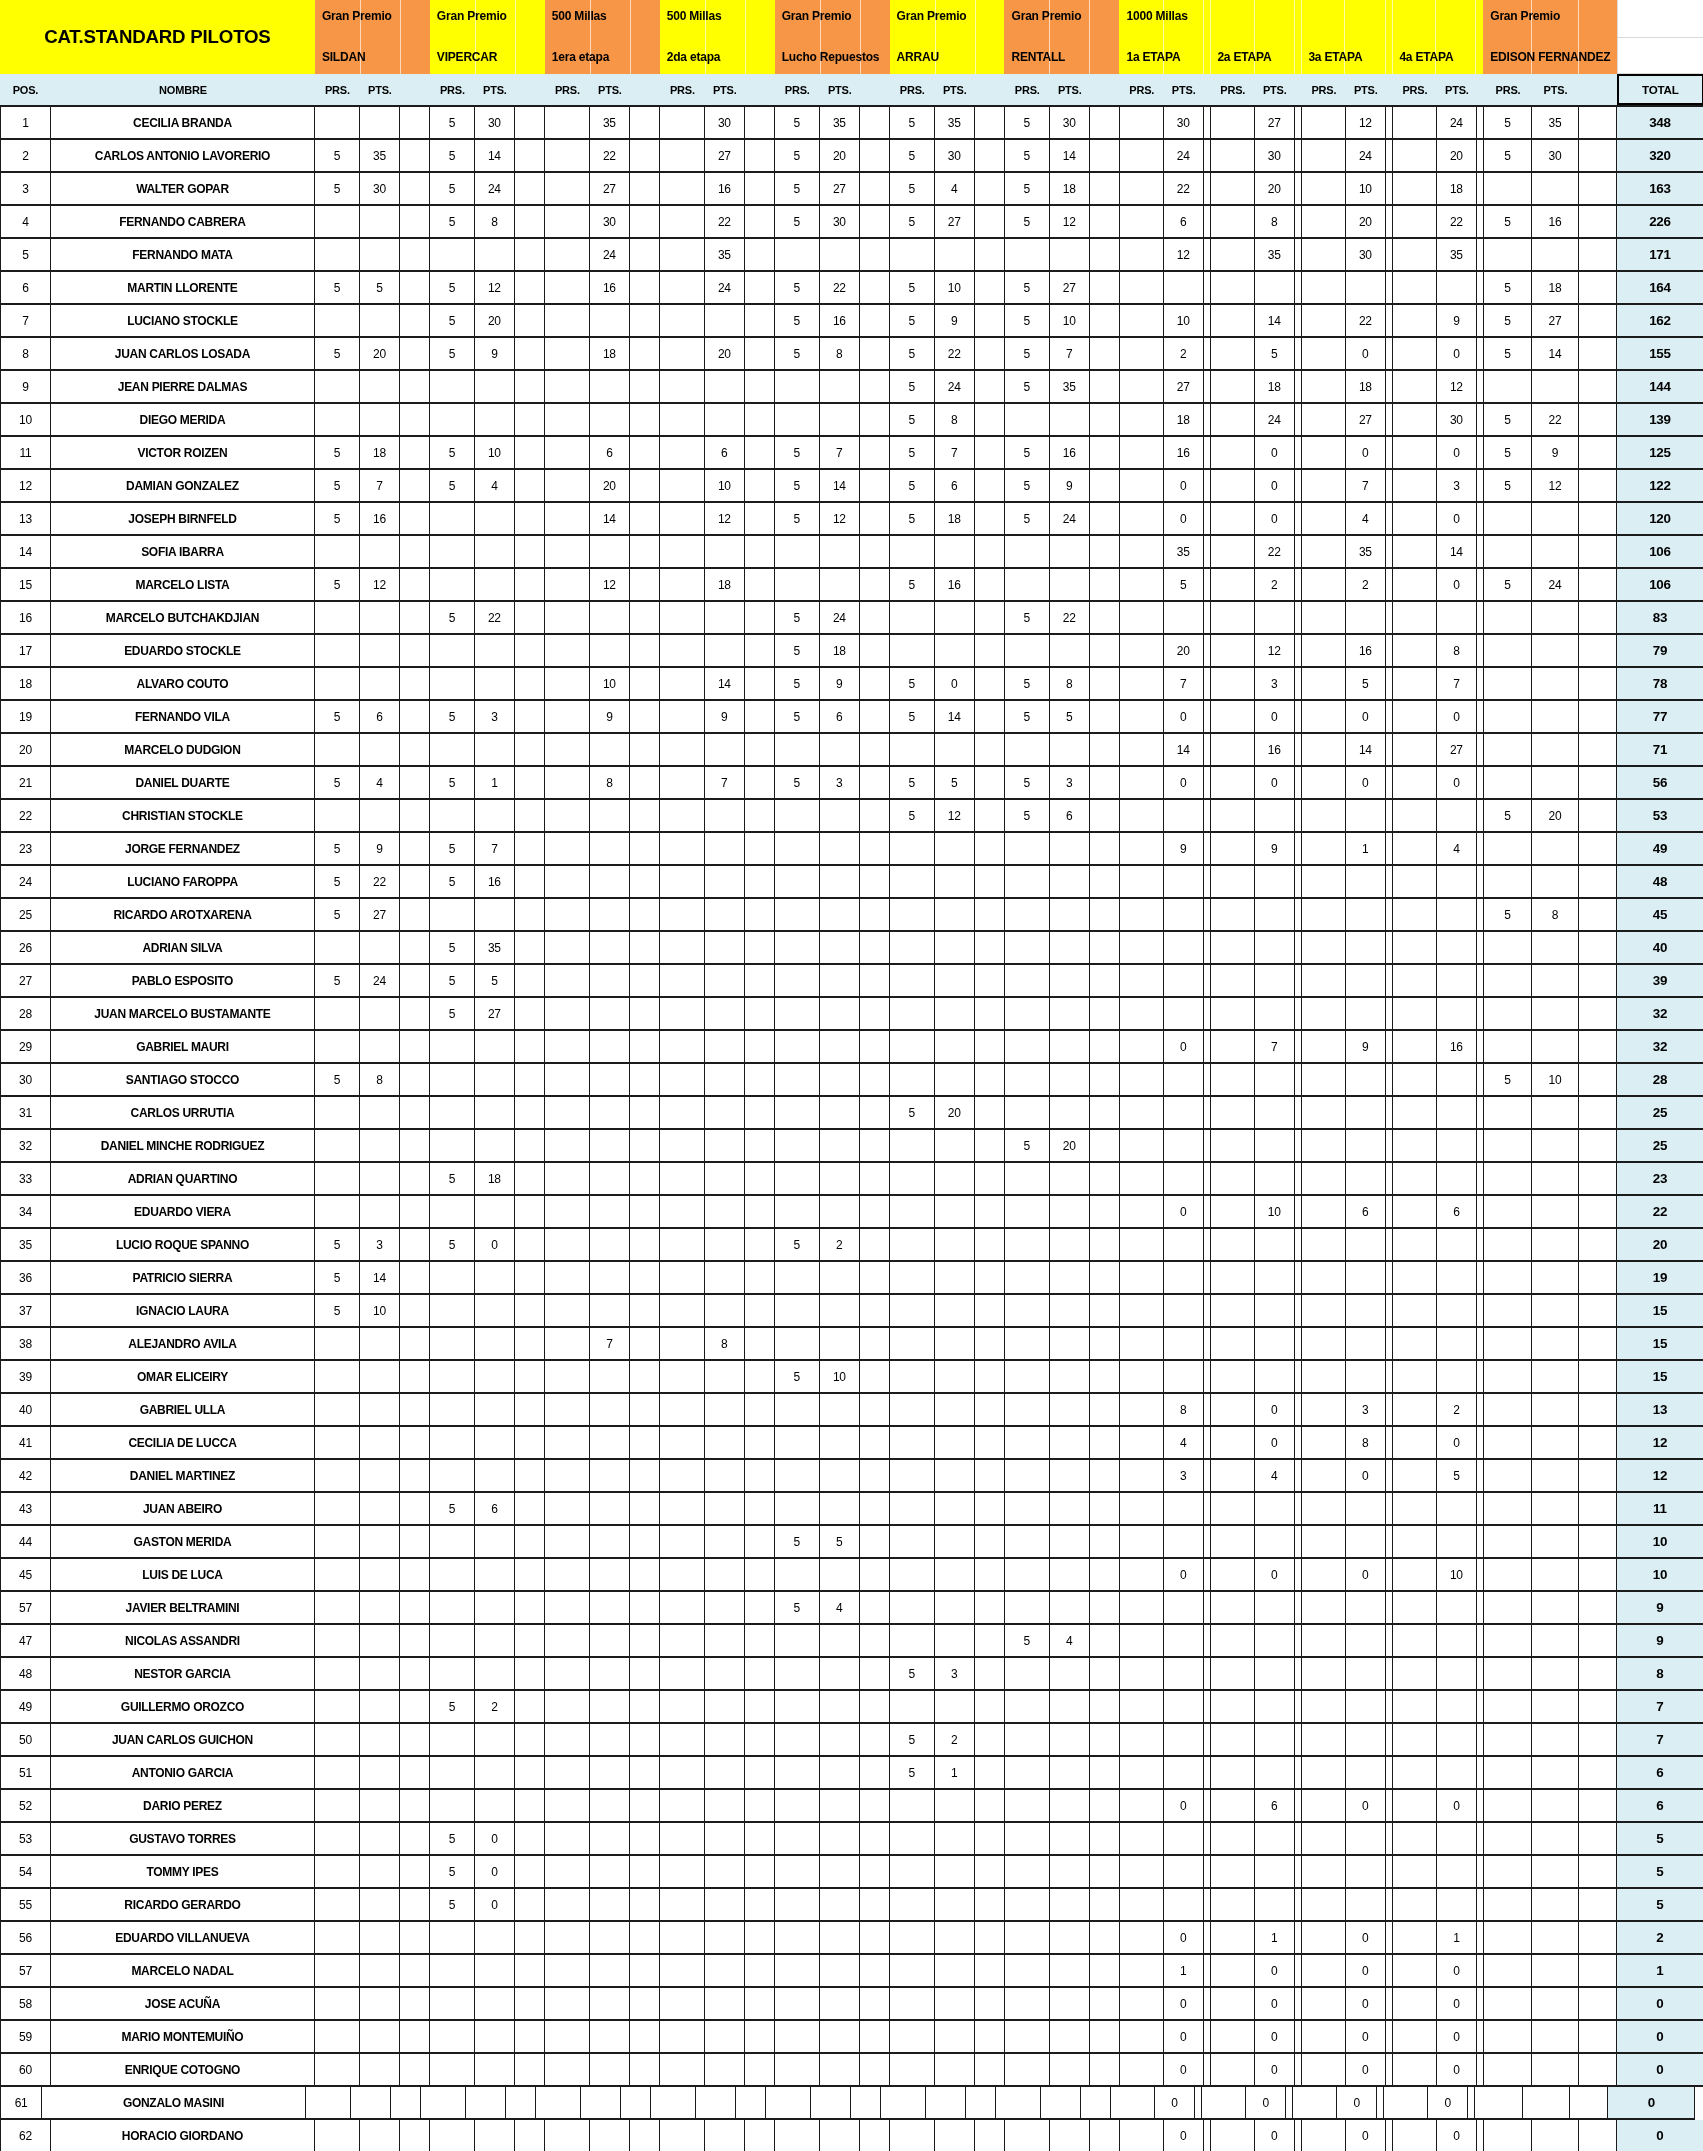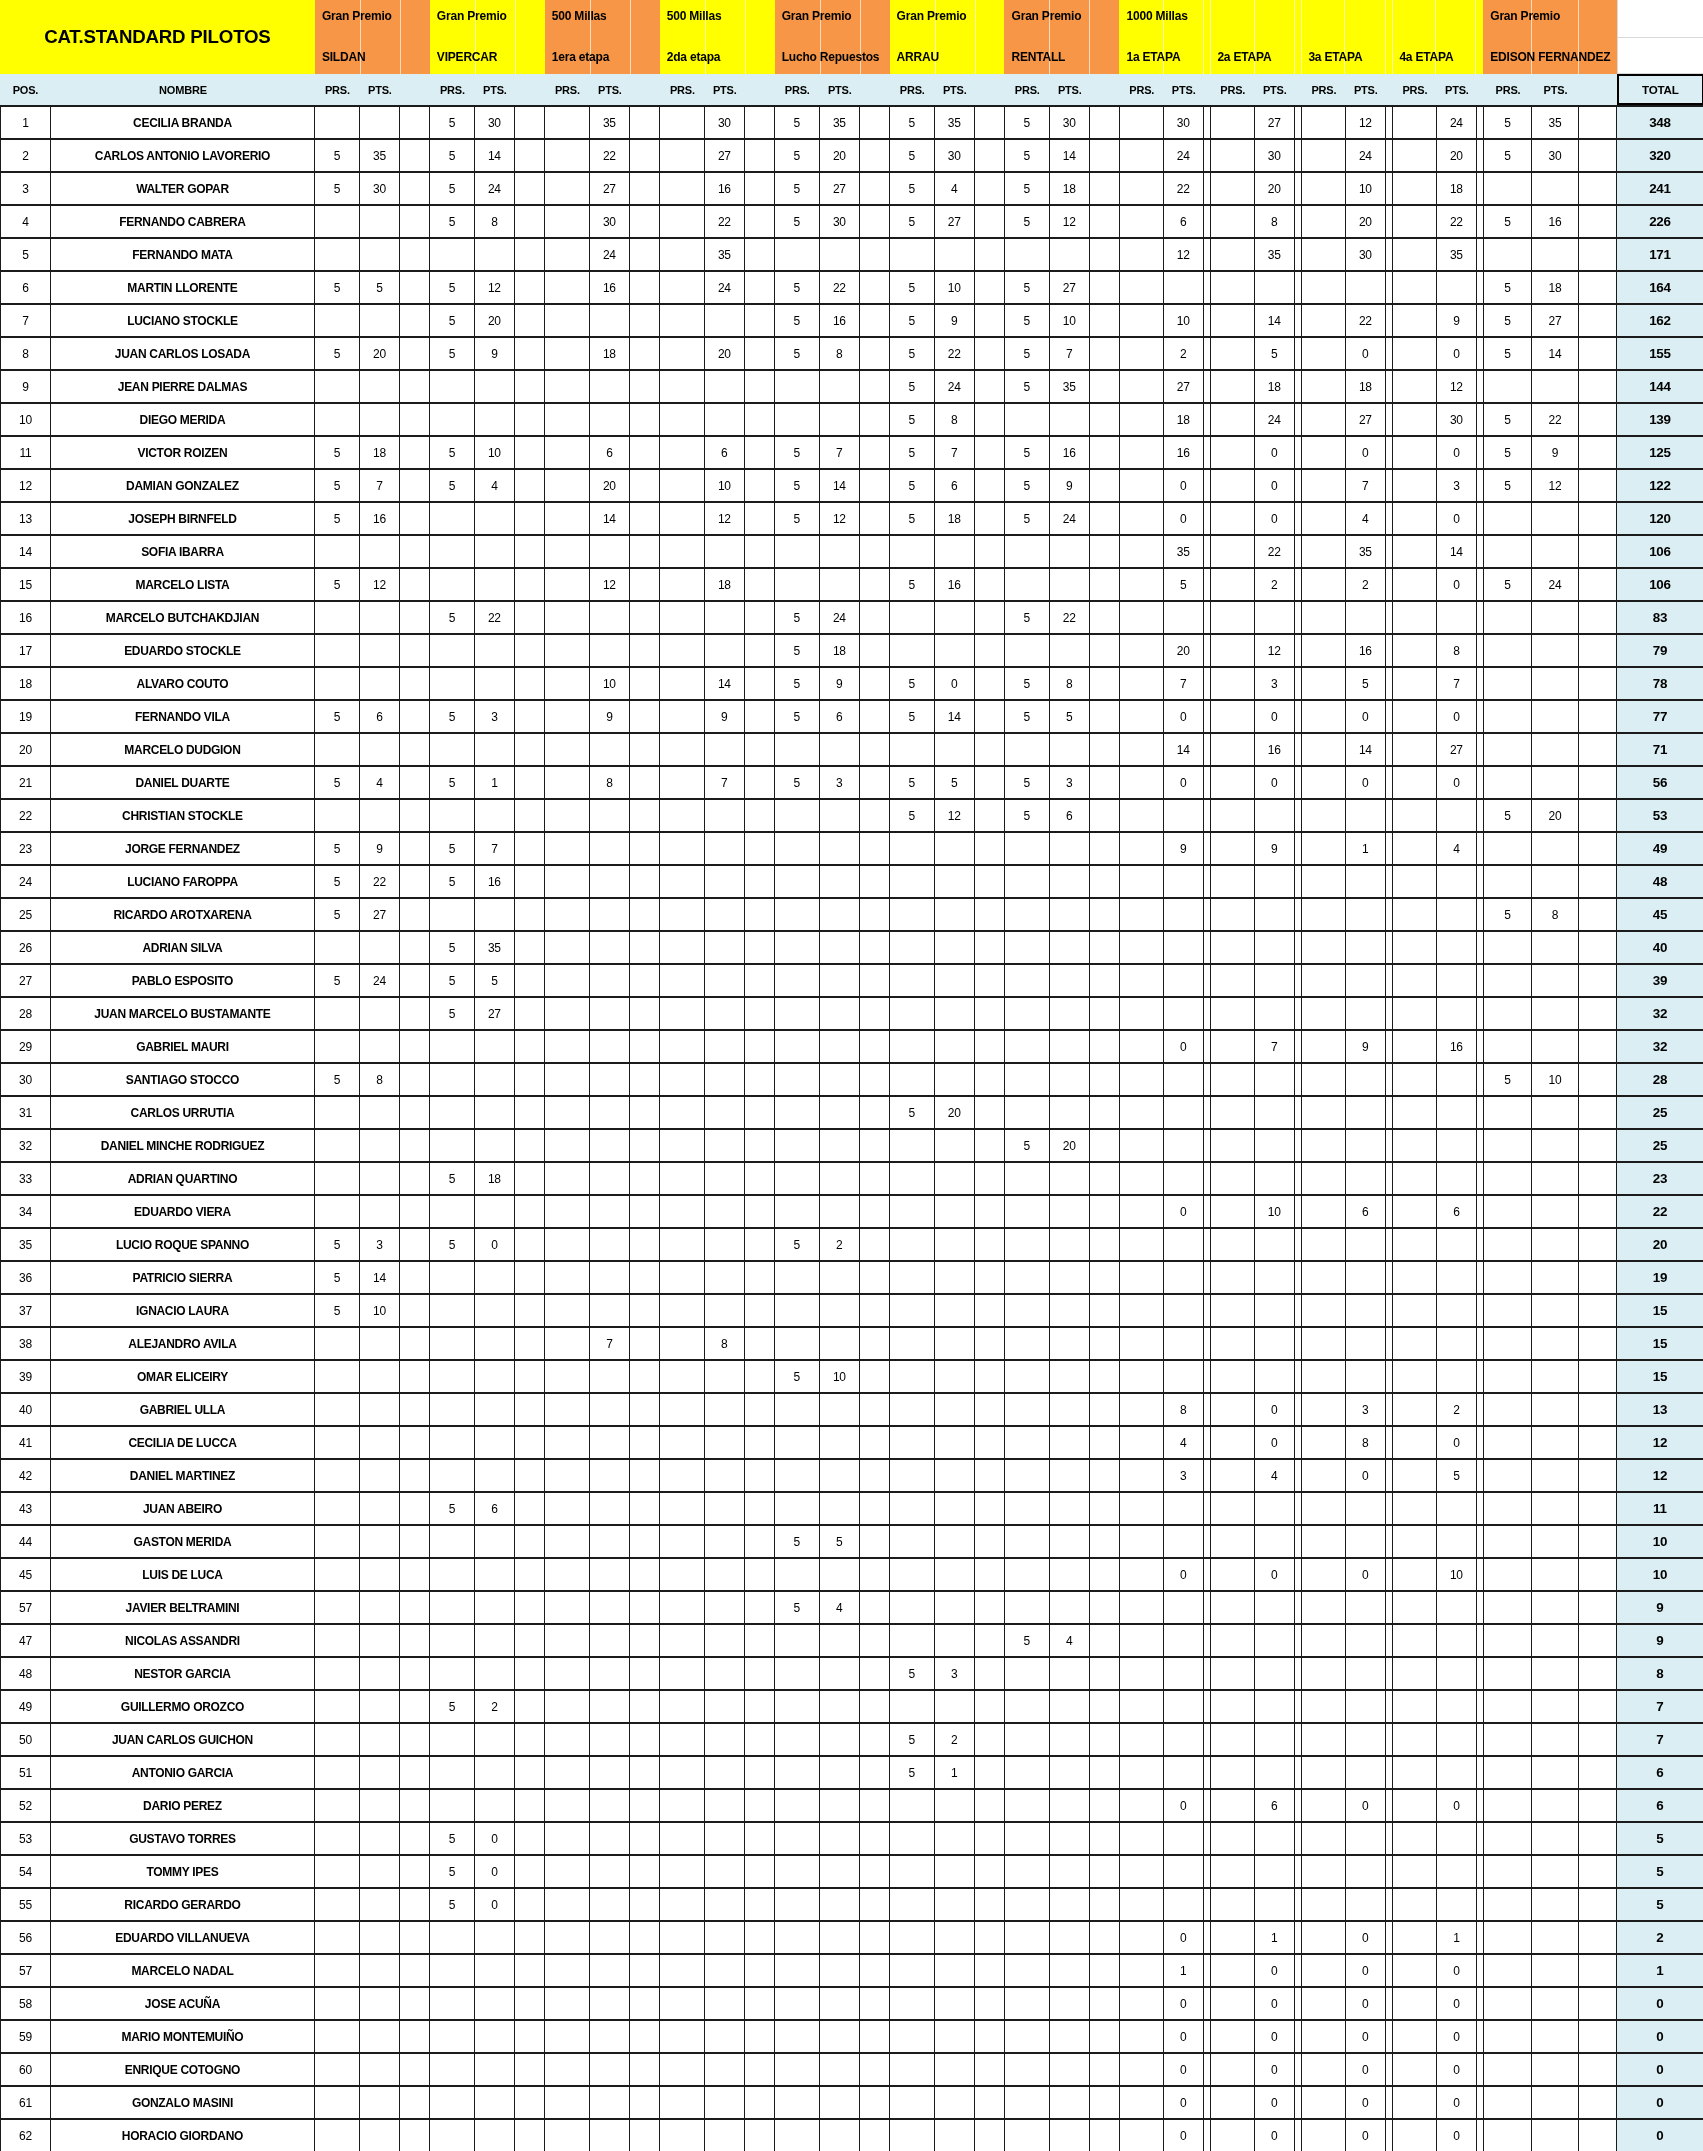--- a/index.html
+++ b/index.html
@@ -269,21 +269,21 @@
         <div class="cell c-sp" style="width: 7.1px;"></div>
         <div class="cell c-val" style="width: 44px;"></div>
         <div class="cell c-val" style="width: 40px;">10</div>
         <div class="cell c-sp" style="width: 7.1px;"></div>
         <div class="cell c-val" style="width: 44px;"></div>
         <div class="cell c-val" style="width: 40px;">18</div>
         <div class="cell c-sp" style="width: 7.1px;"></div>
         <div class="cell c-val" style="width: 48px;"></div>
         <div class="cell c-val" style="width: 47px;"></div>
         <div class="cell c-sp" style="width: 38px;"></div>
-        <div class="cell c-total" style="width: 87px; background: rgb(218, 238, 243);">241</div>
+        <div class="cell c-total" style="width: 87px; background: rgb(218, 238, 243);">163</div>
       </div>
       <div class="row">
         <div class="cell c-pos" style="width: 51px;">4</div>
         <div class="cell c-name" style="width: 264px;">FERNANDO CABRERA</div>
         <div class="cell c-val" style="width: 45px;"></div>
         <div class="cell c-val" style="width: 40px;"></div>
         <div class="cell c-sp" style="width: 30px;"></div>
         <div class="cell c-val" style="width: 45px;">5</div>
         <div class="cell c-val" style="width: 40px;">8</div>
         <div class="cell c-sp" style="width: 30px;"></div>
@@ -2609,21 +2609,21 @@
         <div class="cell c-sp" style="width: 7.1px;"></div>
         <div class="cell c-val" style="width: 44px;"></div>
         <div class="cell c-val" style="width: 40px;">0</div>
         <div class="cell c-sp" style="width: 7.1px;"></div>
         <div class="cell c-val" style="width: 48px;"></div>
         <div class="cell c-val" style="width: 47px;"></div>
         <div class="cell c-sp" style="width: 38px;"></div>
         <div class="cell c-total" style="width: 87px; background: rgb(218, 238, 243);">0</div>
       </div>
       <div class="row">
-        <div class="cell c-pos" style="width: 51px;">61</div>
+        <div class="cell c-pos" style="width: 42px;">61</div>
         <div class="cell c-name" style="width: 264px;">GONZALO MASINI</div>
         <div class="cell c-val" style="width: 45px;"></div>
         <div class="cell c-val" style="width: 40px;"></div>
         <div class="cell c-sp" style="width: 30px;"></div>
         <div class="cell c-val" style="width: 45px;"></div>
         <div class="cell c-val" style="width: 40px;"></div>
         <div class="cell c-sp" style="width: 30px;"></div>
         <div class="cell c-val" style="width: 45px;"></div>
         <div class="cell c-val" style="width: 40px;"></div>
         <div class="cell c-sp" style="width: 30px;"></div>

